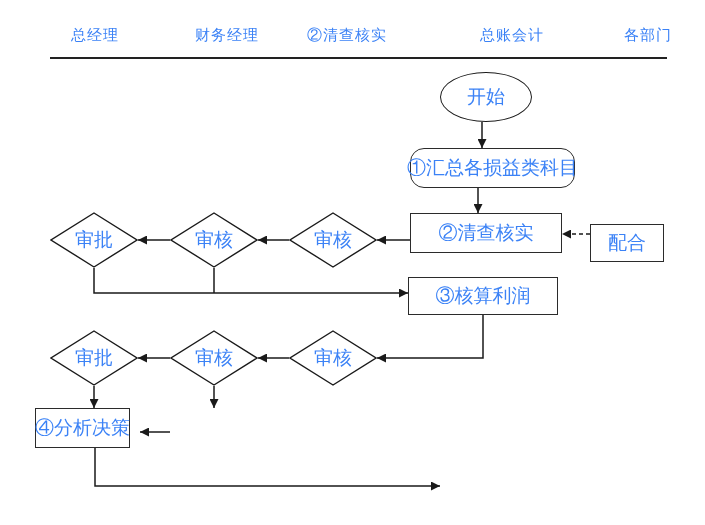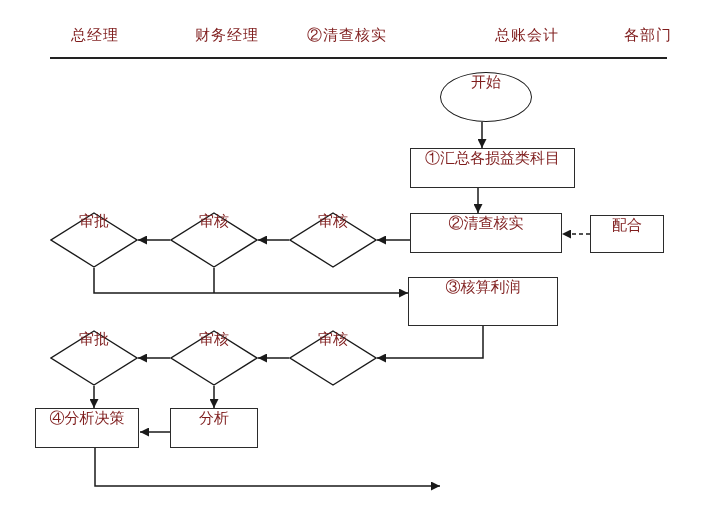--- a/index.html
+++ b/index.html
@@ -3,41 +3,42 @@
 <meta charset="utf-8">
 <style>
   * { margin: 0; padding: 0; box-sizing: border-box; }
   html, body { background: #ffffff; }
   .canvas {
     position: relative;
     width: 705px;
     height: 525px;
     background: #ffffff;
     font-family: Liberation Sans, sans-serif;
-    color: #7f1d1d;
+    color: #3b82f6;
     overflow: hidden;
   }
   .connector-layer {
     position: absolute;
     left: 0; top: 0;
     width: 705px; height: 525px;
   }
   .col-header {
     position: absolute;
     top: 26px;
     transform: translateX(-50%);
     font-size: 15px;
     letter-spacing: 1px;
     white-space: nowrap;
   }
   .node {
     position: absolute;
     display: flex;
+    align-items: center;
     justify-content: center;
-    font-size: 15px;
+    font-size: 19px;
     background: #ffffff;
     white-space: nowrap;
   }
   .rect-node { border: 1.6px solid #2b2b2b; }
   .ellipse-node { border: 1.4px solid #1a1a1a; border-radius: 50%; }
   .diamond-node { background: transparent; }
   .diamond-node svg { position: absolute; left: 0; top: 0; }
   .diamond-node .dlabel { position: relative; z-index: 1; }
 </style>
 </head>
@@ -81,36 +82,36 @@
     <path d="M170 432 H140" stroke="#1a1a1a" stroke-width="1.5" fill="none" marker-end="url(#arrow)"></path>
 
     <path d="M95 448 V486 H440" stroke="#1a1a1a" stroke-width="1.5" fill="none" marker-end="url(#arrow)"></path>
 
     <path d="M590 234 H562" stroke="#1a1a1a" stroke-width="1.5" stroke-dasharray="4 3" fill="none" marker-end="url(#arrow)"></path>
   </svg>
 
   <div class="col-header" style="left:95px">总经理</div>
   <div class="col-header" style="left:227px">财务经理</div>
   <div class="col-header" style="left:347px">②清查核实</div>
-  <div class="col-header" style="left:527px">总账会计</div>
+  <div class="col-header" style="left:512px">总账会计</div>
   <div class="col-header" style="left:648px">各部门</div>
 
   <div class="node ellipse-node" style="left:440px; top:72px; width:92px; height:50px;">
     <span>开始</span>
   </div>
 
-  <div class="node rect-node" style="left:410px; top:148px; width:165px; height:40px;">
+  <div class="node rect-node" style="left:410px; top:148px; width:165px; height:40px;border-radius:14px;">
     <span>①汇总各损益类科目</span>
   </div>
 
   <div class="node rect-node" style="left:410px; top:213px; width:152px; height:40px;">
     <span>②清查核实</span>
   </div>
 
-  <div class="node rect-node" style="left:590px; top:215px; width:74px; height:38px;">
+  <div class="node rect-node" style="left:590px; top:224px; width:74px; height:38px;">
     <span>配合</span>
   </div>
 
   <div class="node diamond-node" style="left:50px; top:212px; width:88px; height:56px;">
     <svg width="88" height="56" viewBox="0 0 88 56">
       <polygon points="44,1 87,28 44,55 1,28" fill="#ffffff" stroke="#1a1a1a" stroke-width="1.4"></polygon>
     </svg>
     <span class="dlabel">审批</span>
   </div>
   <div class="node diamond-node" style="left:170px; top:212px; width:88px; height:56px;">
@@ -119,21 +120,21 @@
     </svg>
     <span class="dlabel">审核</span>
   </div>
   <div class="node diamond-node" style="left:289px; top:212px; width:88px; height:56px;">
     <svg width="88" height="56" viewBox="0 0 88 56">
       <polygon points="44,1 87,28 44,55 1,28" fill="#ffffff" stroke="#1a1a1a" stroke-width="1.4"></polygon>
     </svg>
     <span class="dlabel">审核</span>
   </div>
 
-  <div class="node rect-node" style="left:408px; top:277px; width:150px; height:49px;">
+  <div class="node rect-node" style="left:408px; top:277px; width:150px; height:38px;">
     <span>③核算利润</span>
   </div>
 
   <div class="node diamond-node" style="left:50px; top:330px; width:88px; height:56px;">
     <svg width="88" height="56" viewBox="0 0 88 56">
       <polygon points="44,1 87,28 44,55 1,28" fill="#ffffff" stroke="#1a1a1a" stroke-width="1.4"></polygon>
     </svg>
     <span class="dlabel">审批</span>
   </div>
   <div class="node diamond-node" style="left:170px; top:330px; width:88px; height:56px;">
@@ -142,22 +143,19 @@
     </svg>
     <span class="dlabel">审核</span>
   </div>
   <div class="node diamond-node" style="left:289px; top:330px; width:88px; height:56px;">
     <svg width="88" height="56" viewBox="0 0 88 56">
       <polygon points="44,1 87,28 44,55 1,28" fill="#ffffff" stroke="#1a1a1a" stroke-width="1.4"></polygon>
     </svg>
     <span class="dlabel">审核</span>
   </div>
 
-  <div class="node rect-node" style="left:35px; top:408px; width:104px; height:40px;">
+  <div class="node rect-node" style="left:35px; top:408px; width:95px; height:40px;">
     <span>④分析决策</span>
   </div>
 
-  <div class="node rect-node" style="left:170px; top:408px; width:88px; height:40px;">
-    <span>分析</span>
-  </div>
 
 
 </div>
 
 </body></html>

